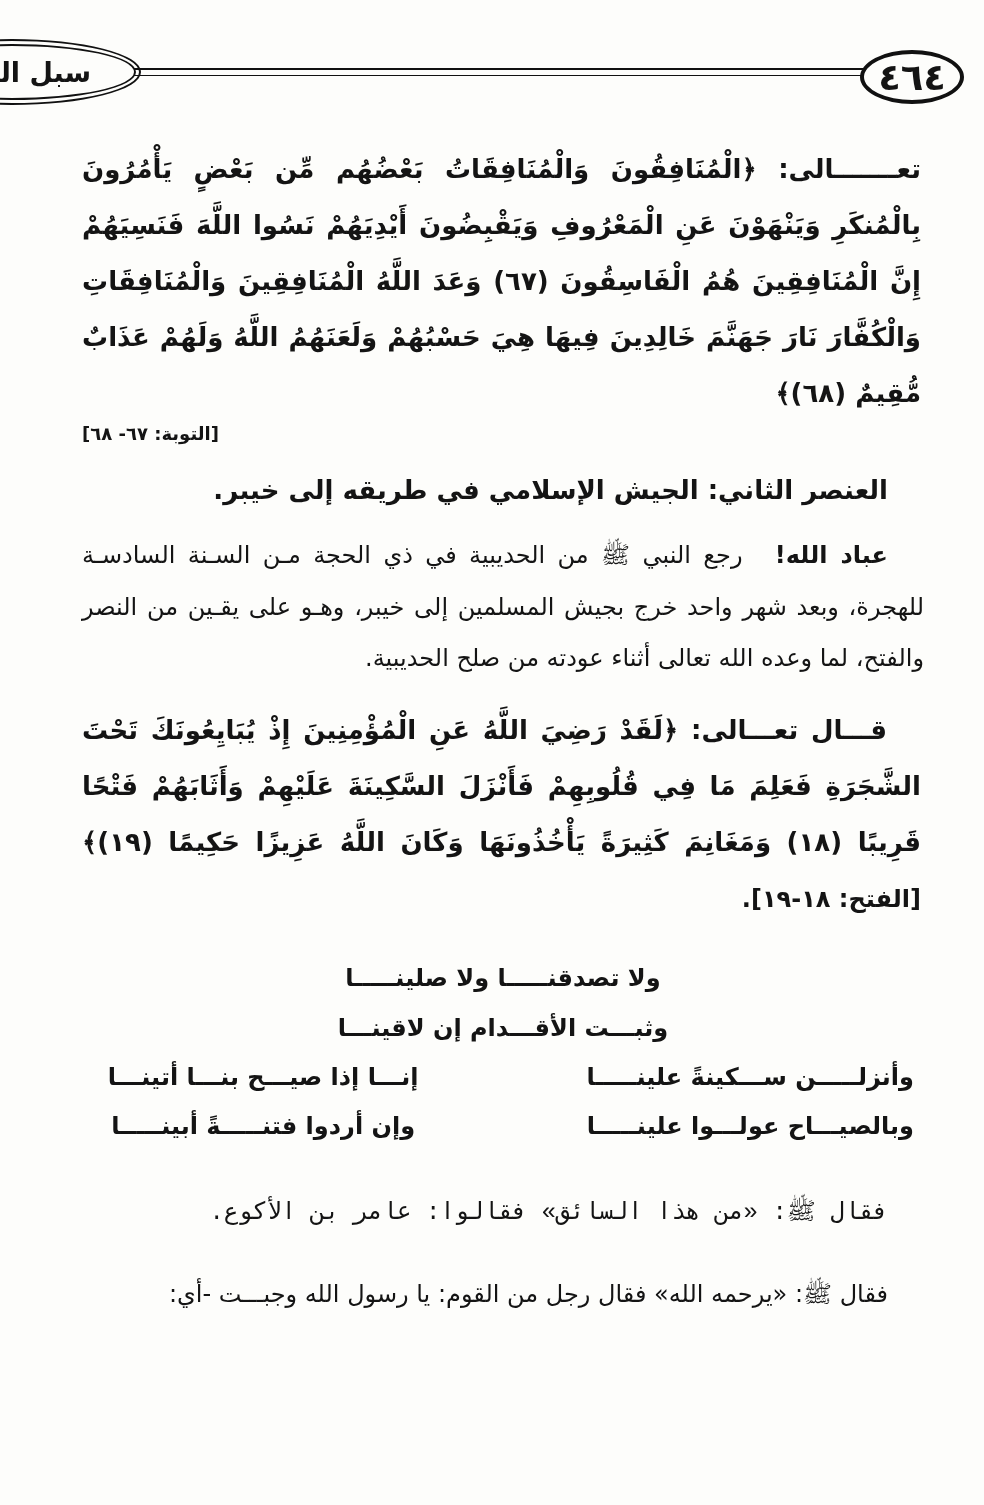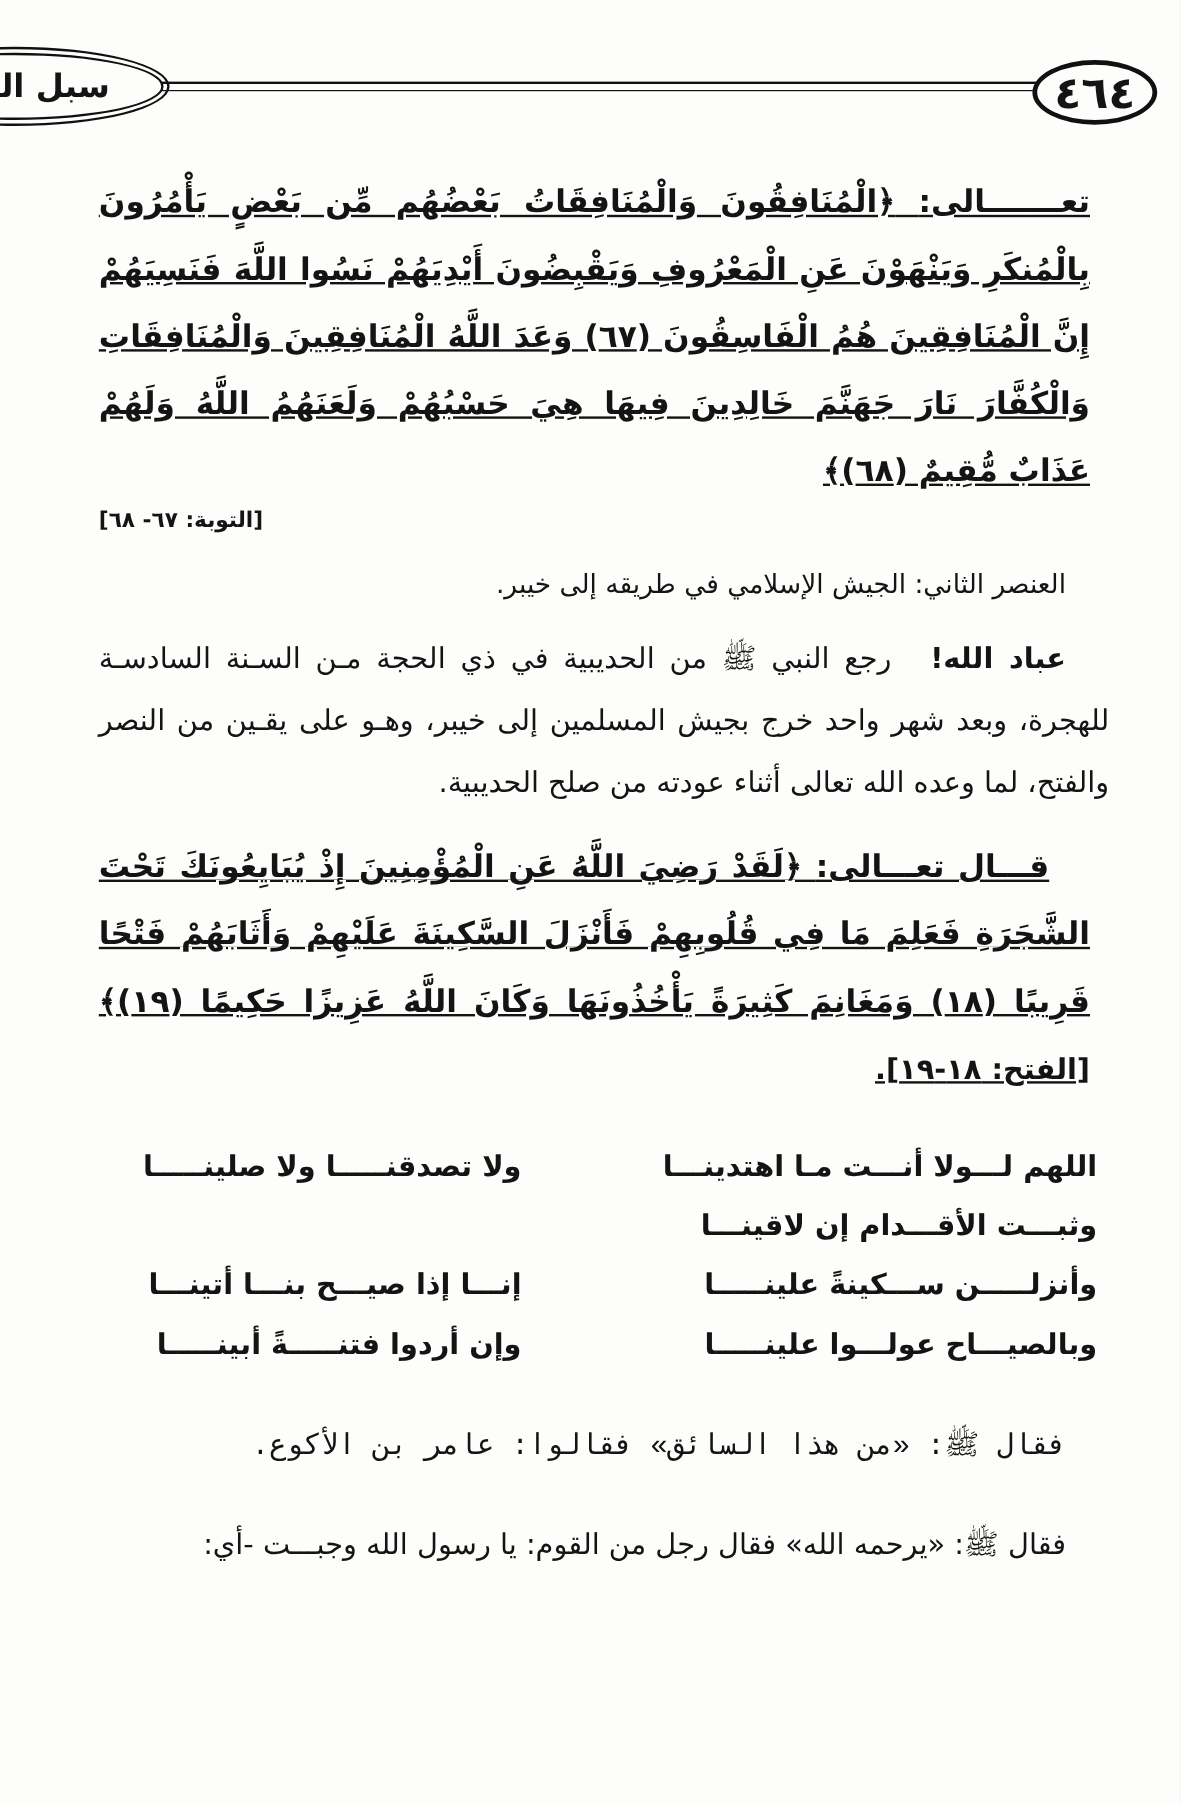--- a/index.html
+++ b/index.html
@@ -67,40 +67,39 @@
     font-size: 37px;
     font-weight: bold;
   }
 
   
   .quran-block {
     font-size: 26px;
     font-weight: 600;
     line-height: 2.15;
     text-align: justify;
-    margin: 6px 16px 0 0;
-    text-decoration: underline;
+    margin: 6px 3px 0 0;
   }
   .quran-intro {
     letter-spacing: 0.5px;
   }
   .verse-ref {
     display: block;
     text-align: left;
     font-size: 18px;
     font-weight: bold;
     margin: 2px 0 14px 0;
   }
   .verse-ref-inline {
     font-size: 24px;
     font-weight: bold;
   }
   .section-heading {
-    font-size: 22px;
-    font-weight: normal;
+    font-size: 26px;
+    font-weight: bold;
     margin: 26px 0 16px 0;
     text-indent: 36px;
     line-height: 1.6;
   }
   .para {
     font-size: 24px;
     line-height: 2.15;
     text-align: justify;
     margin: 18px 0;
   }
@@ -118,21 +117,21 @@
     font-size: 24px;
     font-weight: bold;
   }
   .poem-line {
     display: flex;
     justify-content: space-between;
     gap: 56px;
     line-height: 2.05;
   }
   .hemistich-right { flex: 1 1 52%; text-align: right; white-space: nowrap; overflow: hidden; }
-  .hemistich-left  { flex: 1 1 42%; text-align: right; white-space: nowrap; overflow: hidden; }
+  .hemistich-left  { flex: 1 1 42%; text-align: center; white-space: nowrap; overflow: hidden; }
 </style>
 </head>
 <body>
 
 <div class="page">
 
   <div class="header">
     <div class="header-rule"></div>
     <div class="badge number-badge">
       <span>٤٦٤</span>
@@ -147,21 +146,20 @@
 
   <h2 class="section-heading">العنصر الثاني: الجيش الإسلامي في طريقه إلى خيبر.</h2>
 
   <p class="para indent"><span class="lead">عباد الله!</span><span> رجع النبي ﷺ من الحديبية في ذي الحجة مـن السـنة السادسـة للهجرة، وبعد شهر واحد خرج بجيش المسلمين إلى خيبر، وهـو على يقـين من النصر والفتح، لما وعده الله تعالى أثناء عودته من صلح الحديبية.</span></p>
 
   <p class="quran-block" style="text-indent:34px;"><span class="quran-intro">قـــال تعـــالى:</span><span> ﴿لَقَدْ رَضِيَ اللَّهُ عَنِ الْمُؤْمِنِينَ إِذْ يُبَايِعُونَكَ تَحْتَ الشَّجَرَةِ فَعَلِمَ مَا فِي قُلُوبِهِمْ فَأَنْزَلَ السَّكِينَةَ عَلَيْهِمْ وَأَثَابَهُمْ فَتْحًا قَرِيبًا (١٨) وَمَغَانِمَ كَثِيرَةً يَأْخُذُونَهَا وَكَانَ اللَّهُ عَزِيزًا حَكِيمًا (١٩)﴾ </span><span class="verse-ref-inline">[الفتح: ١٨-١٩].</span></p>
 
 
   <div class="poem">
     <div class="poem-line">
-      <span class="hemistich-right">اللهم لـــولا أنـــت مـا اهتدينـــا</span>
       <span class="hemistich-left">ولا تصدقنـــــا ولا صلينـــــا</span>
     </div>
     <div class="poem-line">
       <span class="hemistich-left">وثبـــت الأقـــدام إن لاقينـــا</span>
     </div>
     <div class="poem-line">
       <span class="hemistich-right">وأنزلـــــن ســـكينةً علينـــــا</span>
       <span class="hemistich-left">إنـــا إذا صيـــح بنـــا أتينـــا</span>
     </div>
     <div class="poem-line">

